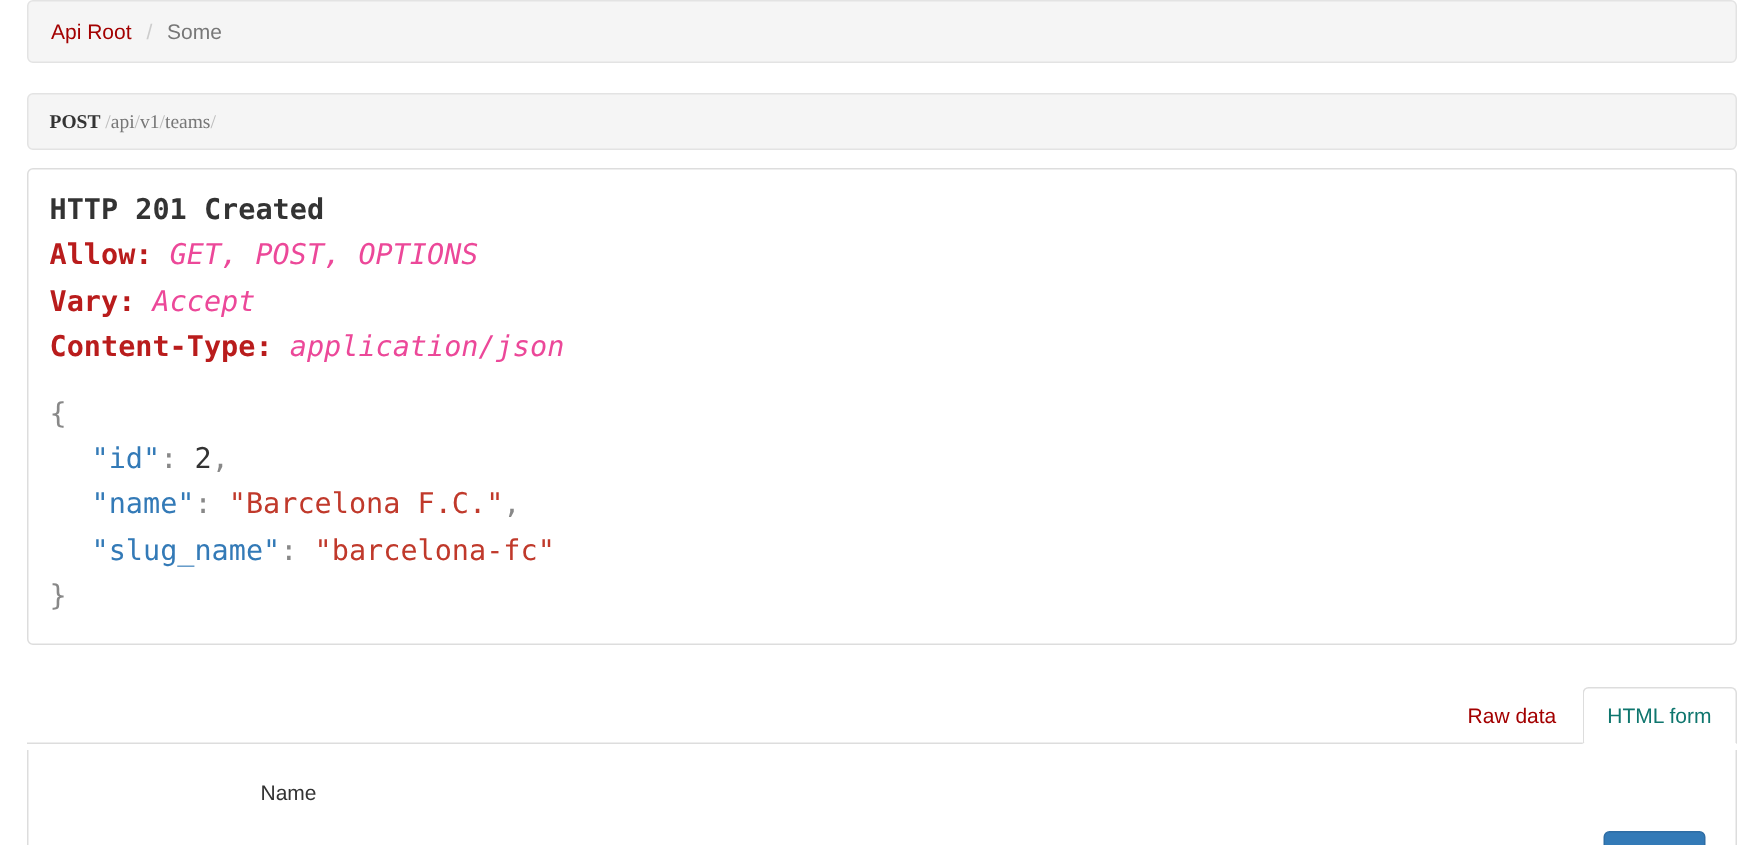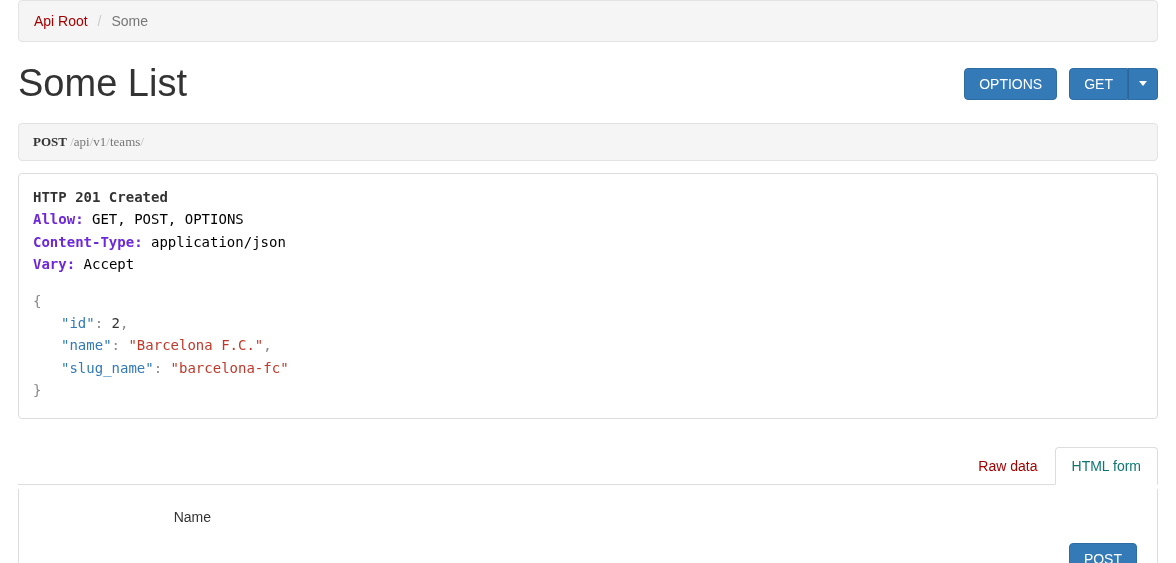--- a/index.html
+++ b/index.html
@@ -74,27 +74,27 @@
     .request-line .path { color: #777; }
     .request-line .slash { color: #bbb; }
 
     
     .response {
       background: #fff;
       border: 1px solid #ddd;
       border-radius: 4px;
       padding: 12px 14px 16px;
       font-family: Menlo, Monaco, Consolas, monospace;
-      font-size: 14px;
+      font-size: 19px;
       line-height: 1.6;
       margin-bottom: 28px;
     }
     .status-line { font-weight: bold; color: #333; }
-    .header-line .hk { font-weight: bold; color: #6d28d9; }
-    .header-line .hv { color: #000000; }
+    .header-line .hk { font-weight: bold; color: #b91c1c; }
+    .header-line .hv { color: #ec4899; font-style: italic; }
     .json-brace { color: #888; }
     .json-key { color: #337ab7; }
     .json-num { color: #333; }
     .json-str { color: #c0392b; }
     .json-colon, .json-comma { color: #888; }
     .indent1 { padding-left: 28px; display: inline-block; }
 
     
     .tabs {
       display: flex;
@@ -151,53 +151,41 @@
 <body>
 
 <div class="container">
 
   <div class="breadcrumb">
     <a class="link">Api Root</a>
     <span class="sep">/</span>
     <span class="active">Some</span>
   </div>
 
-  <div class="page-header">
-    <h1 class="page-title">Some List</h1>
-    <div class="btn-group">
-      <button class="btn">OPTIONS</button>
-      <div class="btn-split">
-        <button class="btn">GET</button>
-        <button class="btn">
-          <span class="caret"></span>
-        </button>
-      </div>
-    </div>
-  </div>
 
   <div class="request-line">
     <span class="method">POST</span>
     <span class="path">
       <span class="slash">/</span><span>api</span><span class="slash">/</span><span>v1</span><span class="slash">/</span><span>teams</span><span class="slash">/</span>
     </span>
   </div>
 
   <div class="response">
     <div class="status-line">HTTP 201 Created</div>
     <div class="header-line">
       <span class="hk">Allow:</span>
       <span class="hv">GET, POST, OPTIONS</span>
     </div>
     <div class="header-line">
+      <span class="hk">Vary:</span>
+      <span class="hv">Accept</span>
+    </div>
+    <div class="header-line">
       <span class="hk">Content-Type:</span>
       <span class="hv">application/json</span>
-    </div>
-    <div class="header-line">
-      <span class="hk">Vary:</span>
-      <span class="hv">Accept</span>
     </div>
     <div style="height:14px"></div>
     <div>
       <div><span class="json-brace">{</span></div>
       <div><span class="indent1"><span class="json-key">"id"</span><span class="json-colon">: </span><span class="json-num">2</span><span class="json-comma">,</span></span></div>
       <div><span class="indent1"><span class="json-key">"name"</span><span class="json-colon">: </span><span class="json-str">"Barcelona F.C."</span><span class="json-comma">,</span></span></div>
       <div><span class="indent1"><span class="json-key">"slug_name"</span><span class="json-colon">: </span><span class="json-str">"barcelona-fc"</span></span></div>
       <div><span class="json-brace">}</span></div>
     </div>
   </div>

